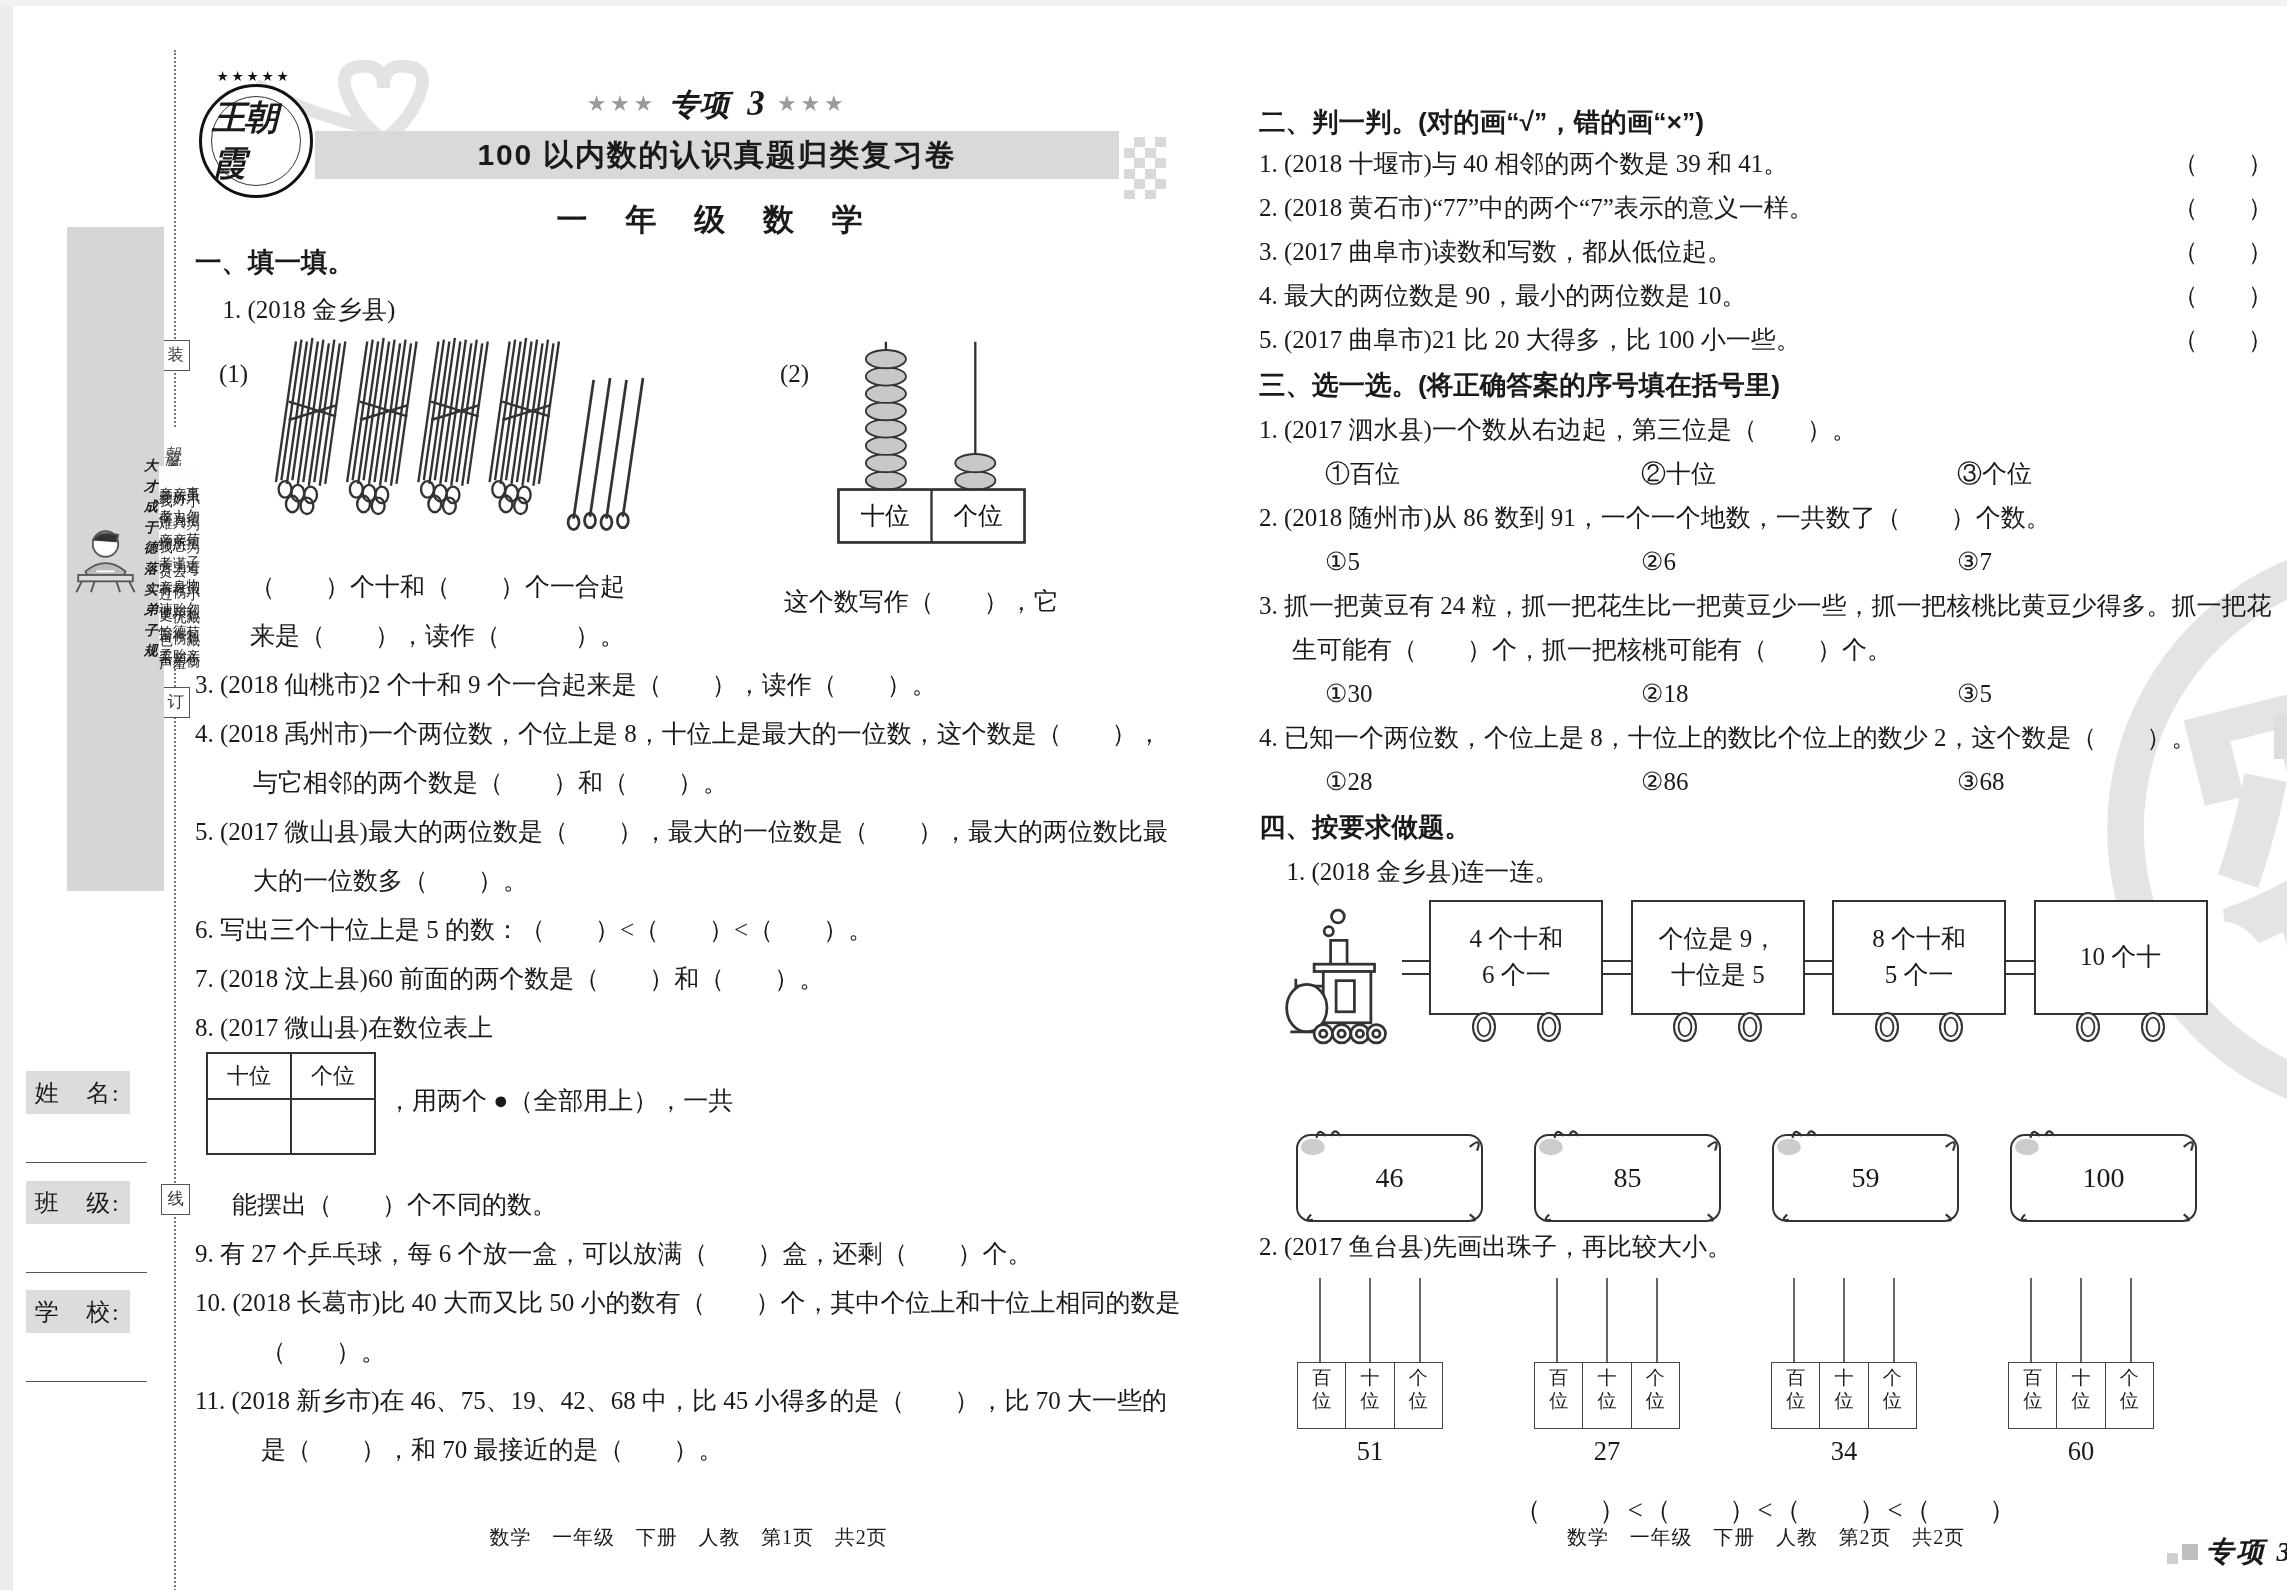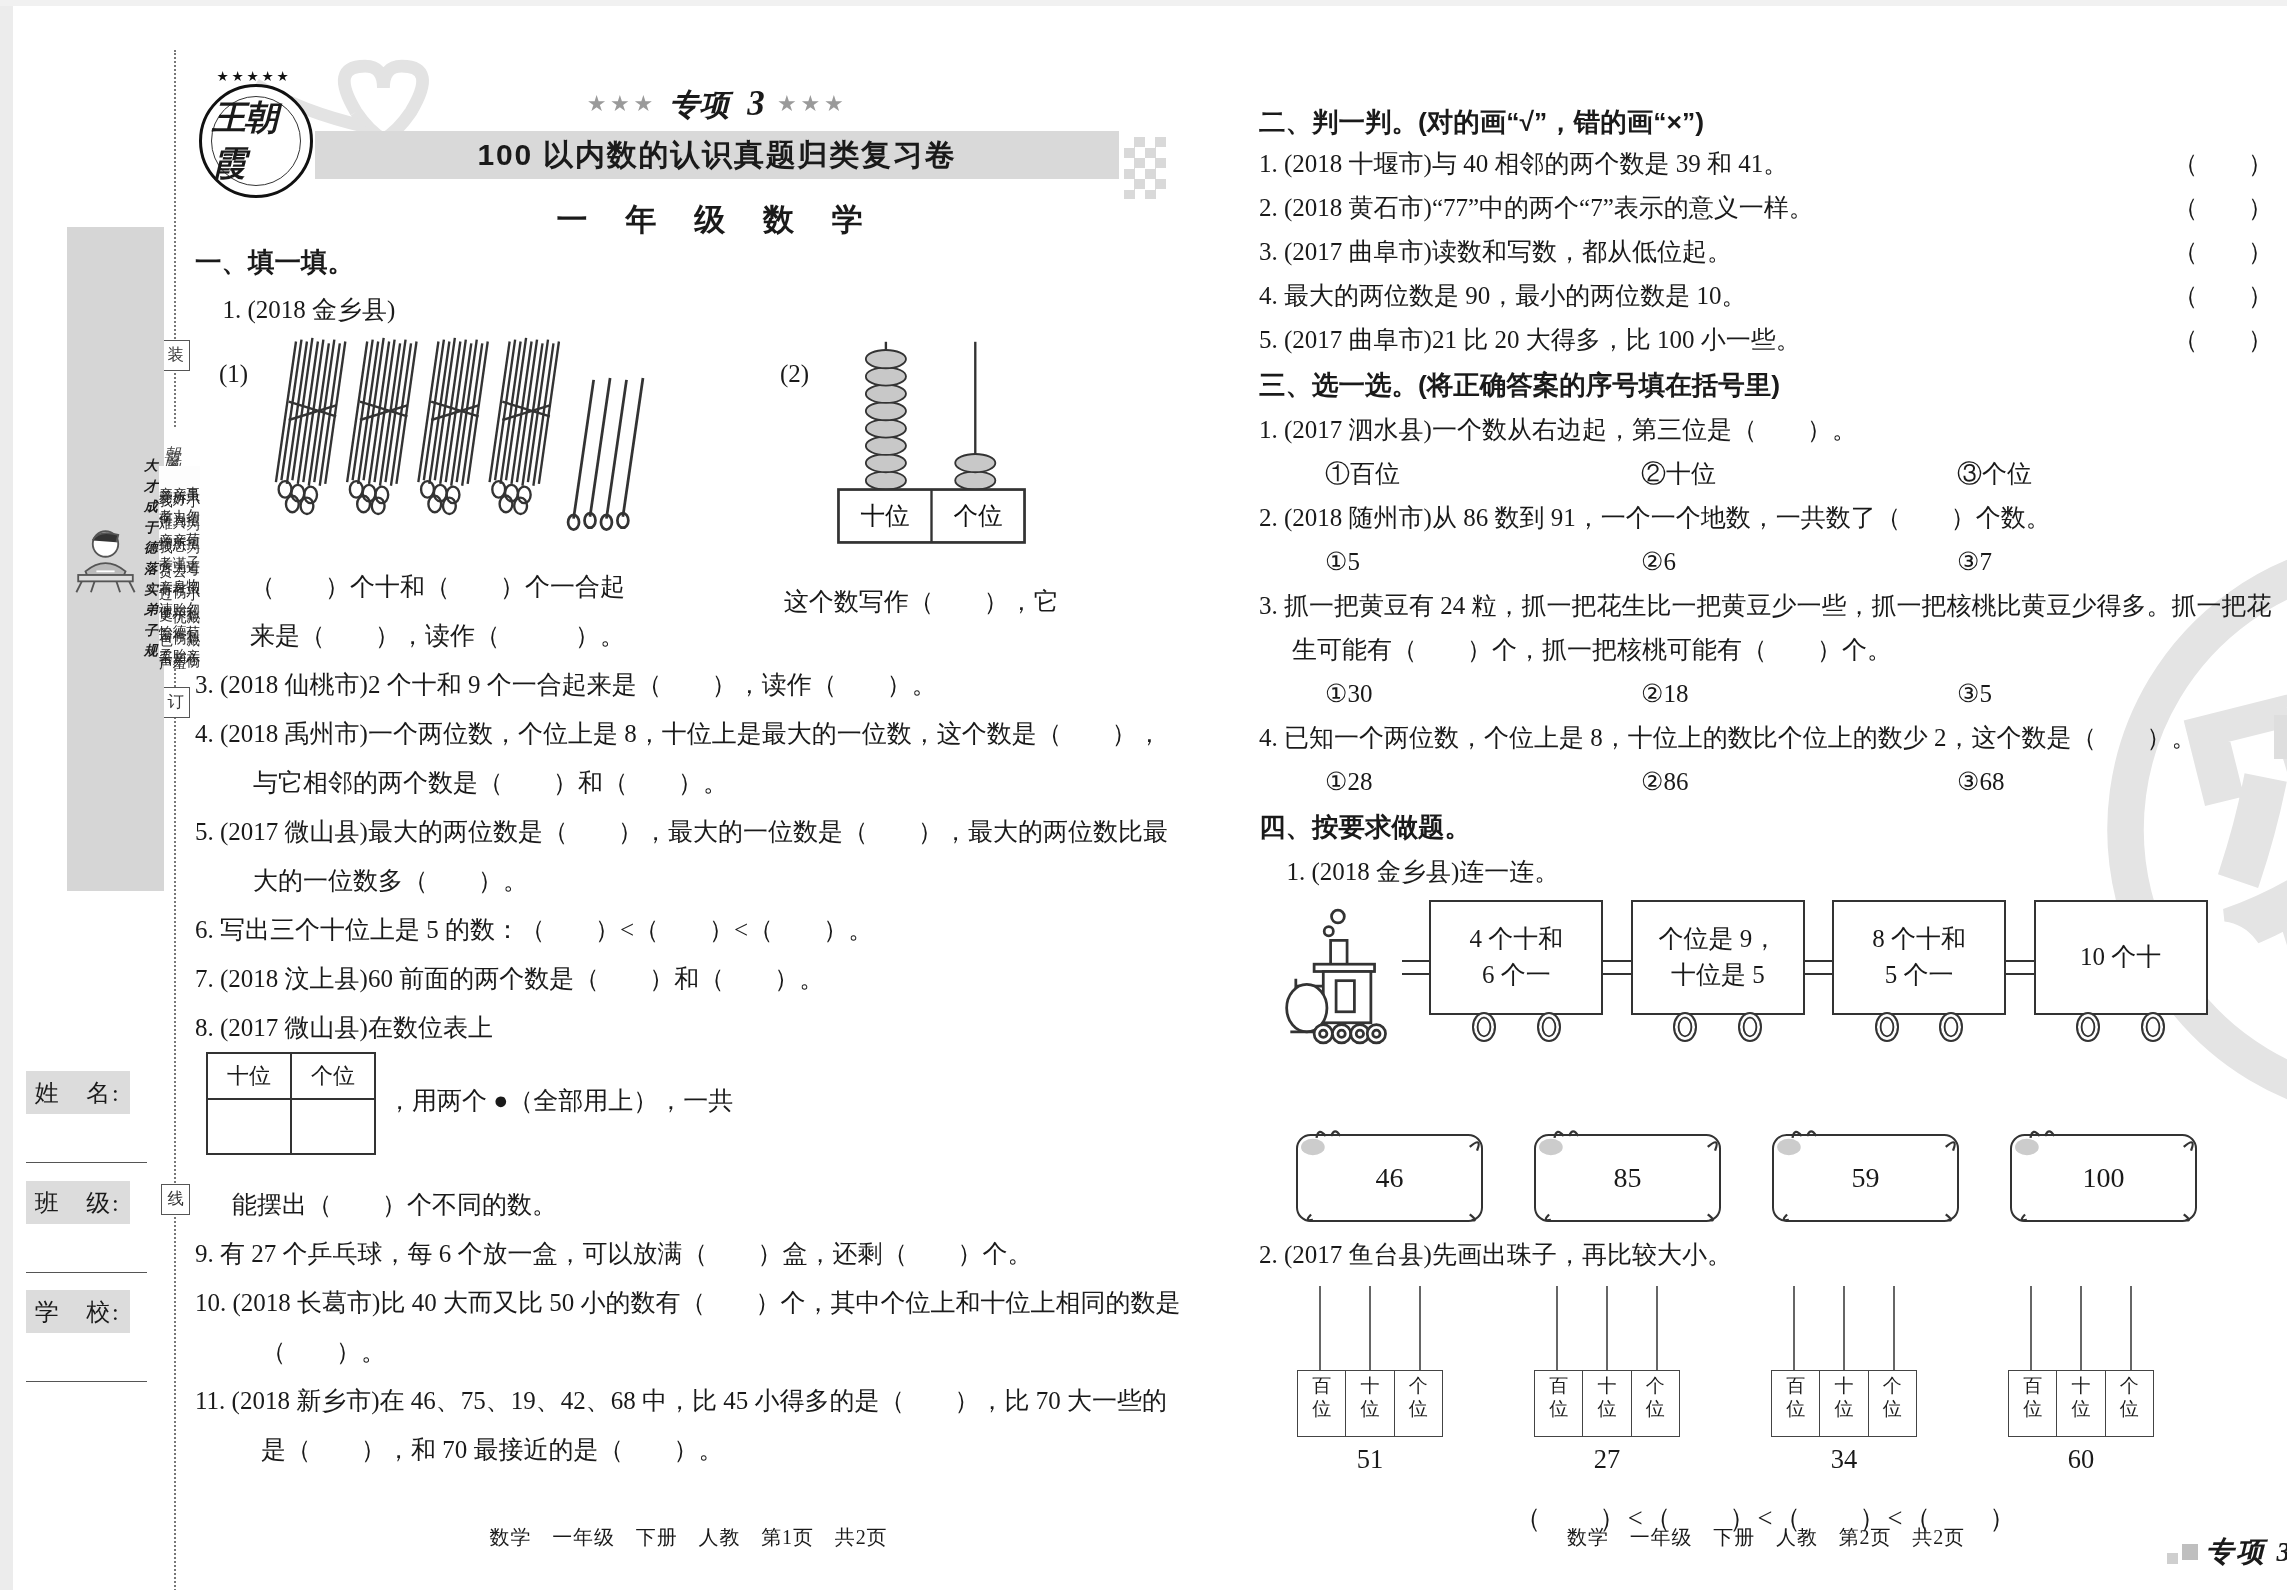--- a/index.html
+++ b/index.html
@@ -487,21 +487,21 @@
           <path d="M28,16 q2,-12 10,-2 M44,14 q4,-10 10,0"></path>
               <ellipse cx="24" cy="26" rx="13" ry="9" fill="#ccc" stroke="none"></ellipse>
           <path d="M196,26 q14,-12 8,4"></path>
               <path d="M22,100 q-8,8 2,6 M196,100 q10,8 2,6"></path>
         </g>
           </svg>
         <span>100</span>
       </div>
     </div>
 
-    <p class="q" style="padding-left:33px;text-indent:-33px;margin-top:11px;">2. (2017 鱼台县)先画出珠子，再比较大小。</p>
+    <p class="q" style="padding-left:33px;text-indent:-33px;margin-top:3px;">2. (2017 鱼台县)先画出珠子，再比较大小。</p>
 
     <div class="pvrow">
       <div class="pv">
         <div class="pv-rods">
             <i></i>
             <i></i>
             <i></i>
           </div>
         <div class="pv-table">
           <div class="pv-cell"><b>百位</b></div>

